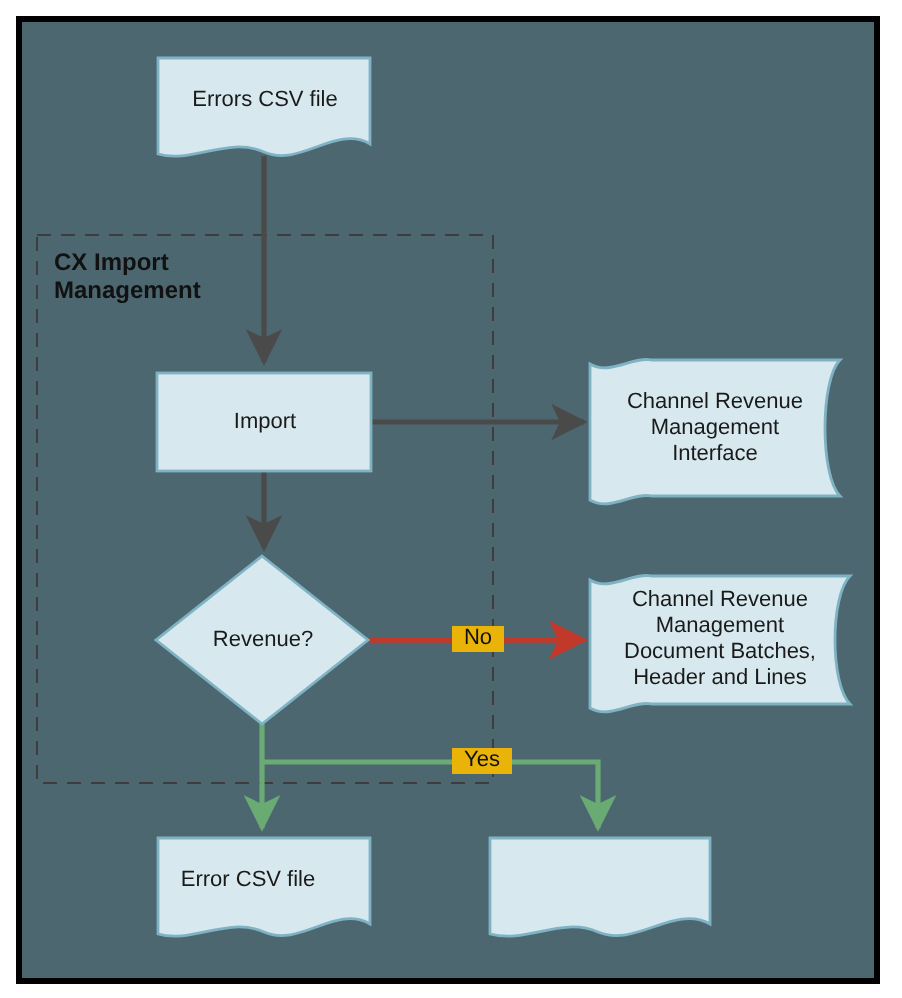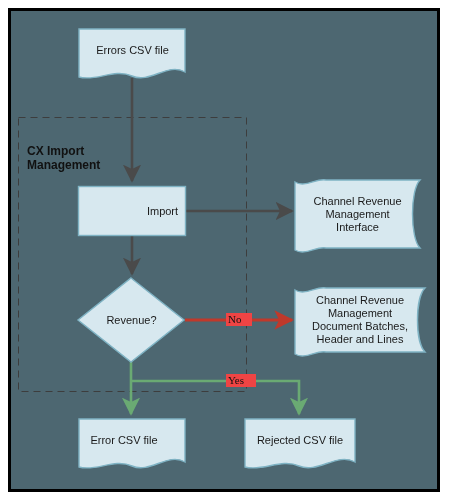--- a/index.html
+++ b/index.html
@@ -4,24 +4,24 @@
 <style>
   html,body{margin:0;padding:0;background:#ffffff;}
   body{width:451px;height:499px;font-family:"Liberation Sans","DejaVu Sans",sans-serif;}
   #canvas{position:relative;width:451px;height:499px;overflow:hidden;background:#ffffff;}
   #frame{position:absolute;left:8px;top:8px;width:432px;height:484px;
          box-sizing:border-box;border:3px solid #000000;background:#4d6771;}
   .svg-layer{position:absolute;left:0;top:0;width:451px;height:499px;}
   .node-label{position:absolute;display:flex;align-items:center;justify-content:center;
               text-align:center;color:#1a1a1a;font-size:11px;line-height:13px;
               pointer-events:none;}
-  .edge-label{position:absolute;background:#ef4444;color:#111111;font-size:11px;
-              line-height:13px;padding:0px 2px;text-align:left;font-family:Liberation Serif, serif;}
+  .edge-label{position:absolute;background:#eab308;color:#111111;font-size:11px;
+              line-height:13px;padding:0px 2px;text-align:center;}
   .group-title{position:absolute;color:#111111;font-size:12px;line-height:14px;
-               font-weight:bold;white-space:pre-line;margin-top:20px;}
+               font-weight:bold;white-space:pre-line;}
 </style>
 </head>
 <body>
 
 <div id="canvas">
   <div id="frame"></div>
 
   <svg class="svg-layer" viewBox="0 0 451 499" xmlns="http://www.w3.org/2000/svg">
     <defs>
       <marker id="arrow-gray" viewBox="0 0 10 10" refX="9" refY="5" markerWidth="7" markerHeight="7" orient="auto-start-reverse">
@@ -89,33 +89,32 @@
 
     
     <path d="M 245 419 L 355 419 L 355 462 C 337 452 318 474 299 466 C 281 458 263 472 245 467 Z" fill="#d7e8ef" stroke="#7fb3c4" stroke-width="1.4"></path>
   </svg>
 
   <div class="group-title" style="left:27px; top:124px; width:120px;">CX Import
 Management</div>
 
   <div class="node-label" style="left:79px; top:33px; width:107px; height:34px;">Errors CSV file</div>
 
-  <div class="node-label" style="left:79px; top:187px; width:107px; height:48px;padding-left:30px;">Import</div>
+  <div class="node-label" style="left:79px; top:187px; width:107px; height:48px;">Import</div>
 
   <div class="node-label" style="left:300px; top:184px; width:115px; height:60px; white-space:pre-line;">Channel Revenue
 Management
 Interface</div>
 
   <div class="node-label" style="left:78px; top:306px; width:107px; height:28px;">Revenue?</div>
 
   <div class="node-label" style="left:300px; top:292px; width:120px; height:56px; white-space:pre-line;">Channel Revenue
 Management
 Document Batches,
 Header and Lines</div>
 
   <div class="node-label" style="left:79px; top:423px; width:90px; height:34px;">Error CSV file</div>
 
-  <div class="node-label" style="left:245px; top:423px; width:110px; height:34px;">Rejected CSV file</div>
 
   <div class="edge-label" style="left:226px; top:313px; width:22px;">No</div>
 
   <div class="edge-label" style="left:226px; top:374px; width:26px;">Yes</div>
 </div>
 
 </body></html>

